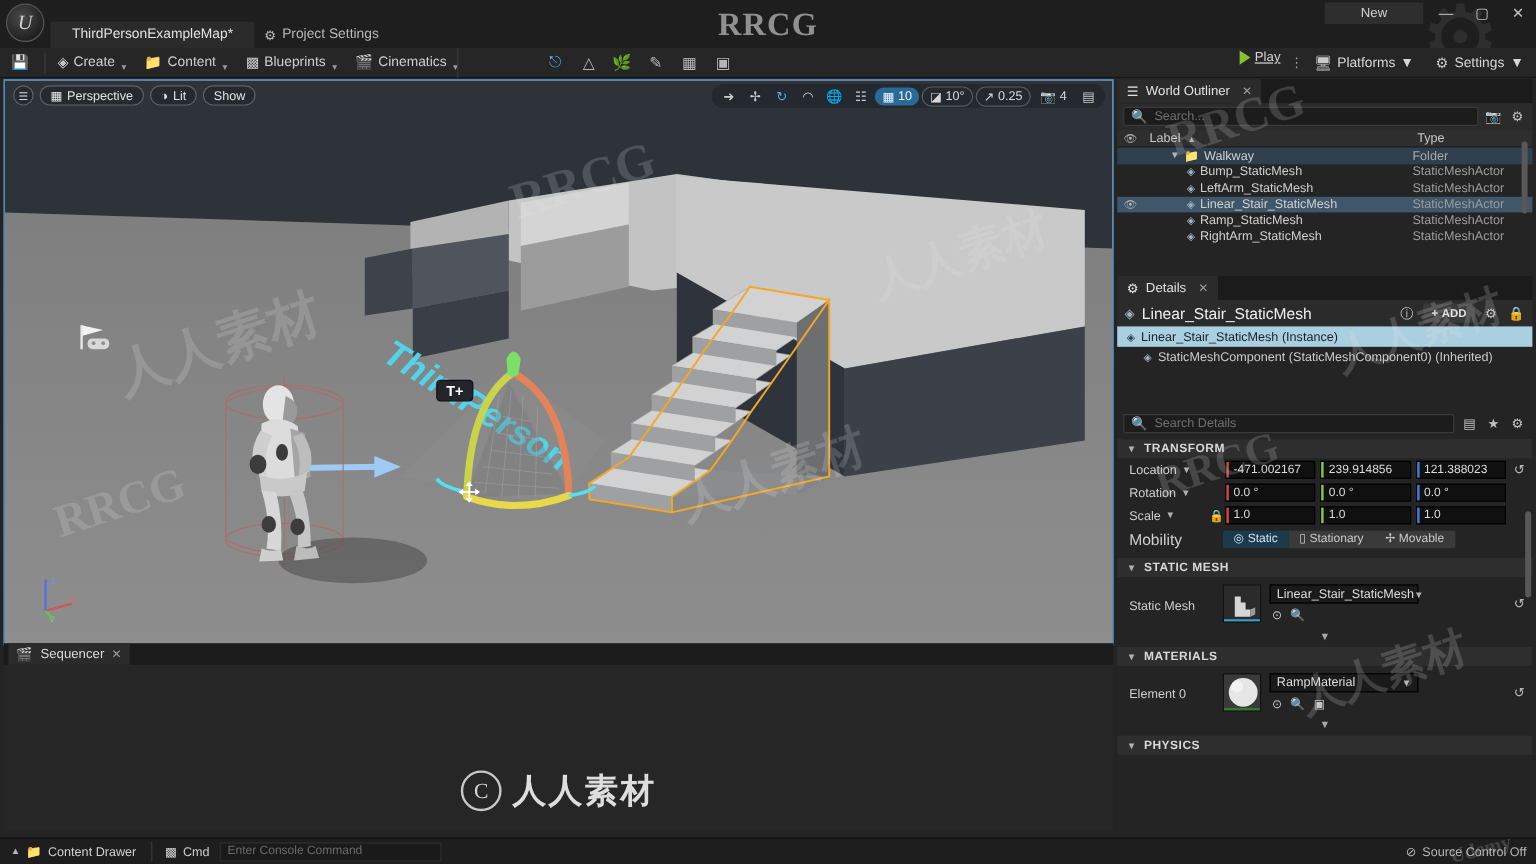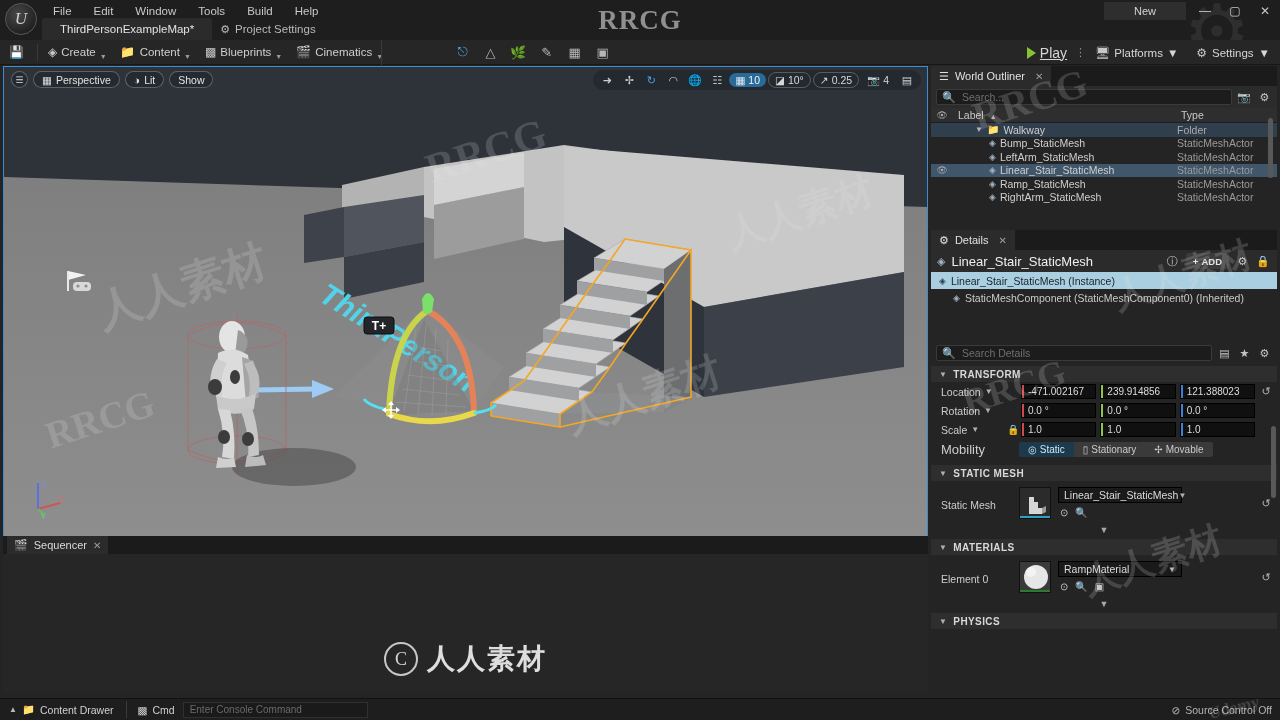--- a/index.html
+++ b/index.html
@@ -42,21 +42,21 @@
   .tb-save { width:34px; display:flex; align-items:center; justify-content:center; color:#c2c2c2; font-size:12px; }
   .tb-sep { width:1px; height:17px; background:#3a3a3a; margin:0 3px; }
   .tb-item { display:flex; align-items:center; gap:4px; padding:0 7px; height:21px; color:#cfcfcf; font-size:11.5px; }
   .tb-item .caret { font-size:7px; color:#9a9a9a; align-self:flex-end; margin-bottom:3px; }
   .tb-icn { font-size:12px; color:#c8c8c8; display:inline-block; }
   .tb-mid { display:flex; align-items:center; margin-left:60px; gap:3px; }
   .tb-mid .mi2 { width:25px; height:21px; display:flex; align-items:center; justify-content:center; font-size:13px; color:#b6b6b6;}
   .tb-mid .mi2.active { color:#4aa7e0; }
   .tb-right { position:absolute; right:0; top:0; height:25px; display:flex; align-items:center; }
   .playgrp { display:flex; align-items:center; gap:3px; margin-right:6px; }
-  .playbtn { display:flex; align-items:center; gap:4px; padding:0 5px; height:21px; font-size:14px; color:#d6d6d6;text-decoration:underline;}
+  .playbtn { display:flex; align-items:flex-start; gap:4px; padding:0 5px; height:21px; font-size:11px; color:#d6d6d6;text-decoration:underline;}
   .playtri { width:0;height:0;border-left:9px solid #86c232;border-top:6px solid transparent;border-bottom:6px solid transparent;}
   .dots { color:#9e9e9e; font-size:11px; letter-spacing:0; }
   .platf { display:flex; align-items:center; gap:4px; padding:0 6px; height:21px; font-size:11.5px; color:#d6d6d6; }
   .settbtn { display:flex; align-items:center; gap:5px; padding:0 10px 0 6px; height:21px; font-size:11.5px; color:#d6d6d6; }
 
   .tbsplit { position:absolute; left:381px; top:40px; width:1px; height:25px; background:#3a3a3a; }
   .wmark-gear-top { position:absolute; right:30px; top:-12px; font-size:74px; color:rgba(200,200,200,0.10); }
 
   
   .viewport { position:absolute; left:3px; top:66px; width:925px; height:472px; overflow:hidden;
@@ -183,28 +183,20 @@
       font-family:"DejaVu Sans", sans-serif; letter-spacing:2px; }
 </style>
 </head>
 <body>
 
 <div id="app">
 
   <div class="titlebar">
     <div class="ue-logo">U</div>
 
-    <div class="menubar">
-      <div class="mi">File</div>
-      <div class="mi">Edit</div>
-      <div class="mi">Window</div>
-      <div class="mi">Tools</div>
-      <div class="mi">Build</div>
-      <div class="mi">Help</div>
-    </div>
 
     <div class="wmark-rrcg-top">RRCG</div>
 
     <div class="tabstrip">
       <div class="doctab">ThirdPersonExampleMap*</div>
       <div class="ptab">
         <span class="gicon">⚙</span>
         <span>Project Settings</span>
       </div>
     </div>

